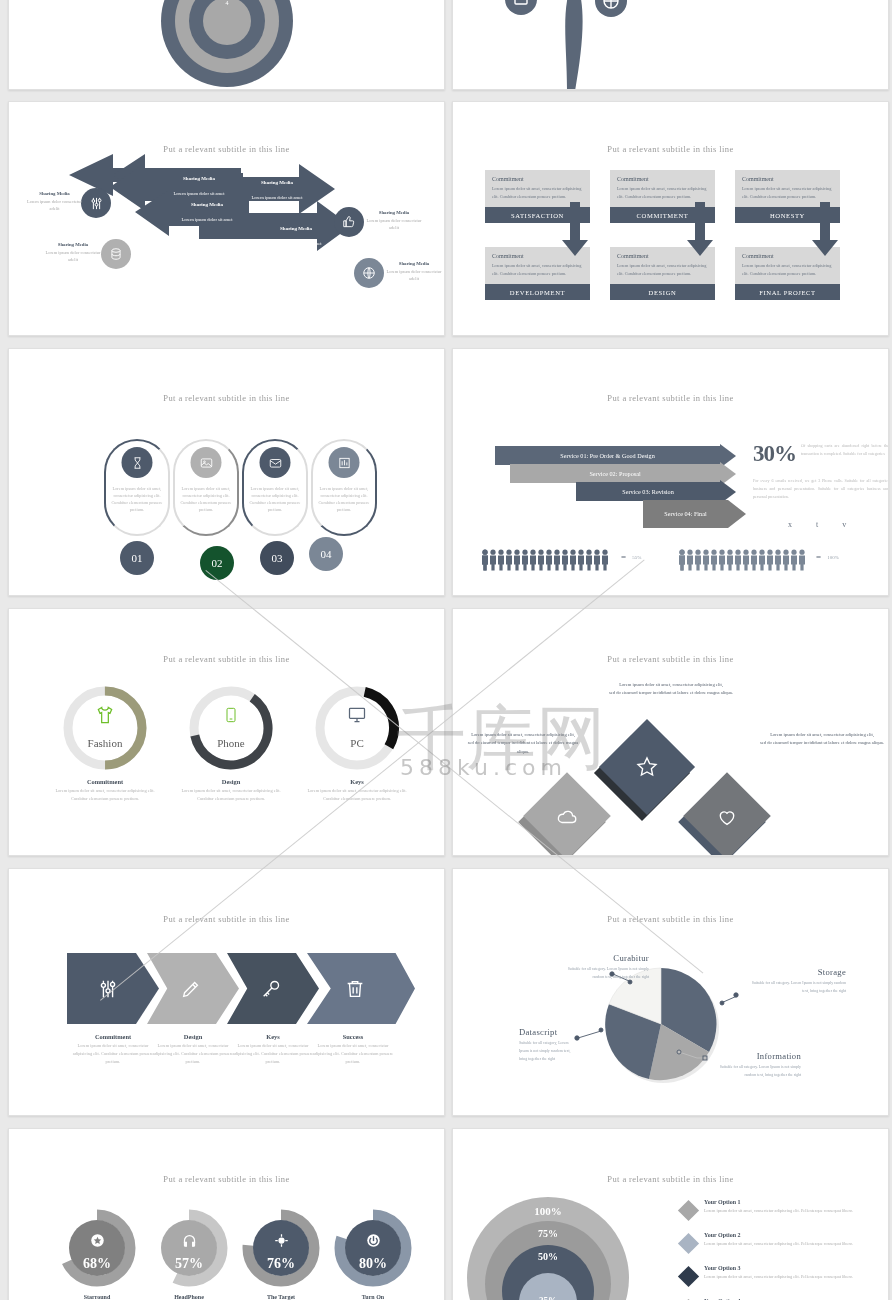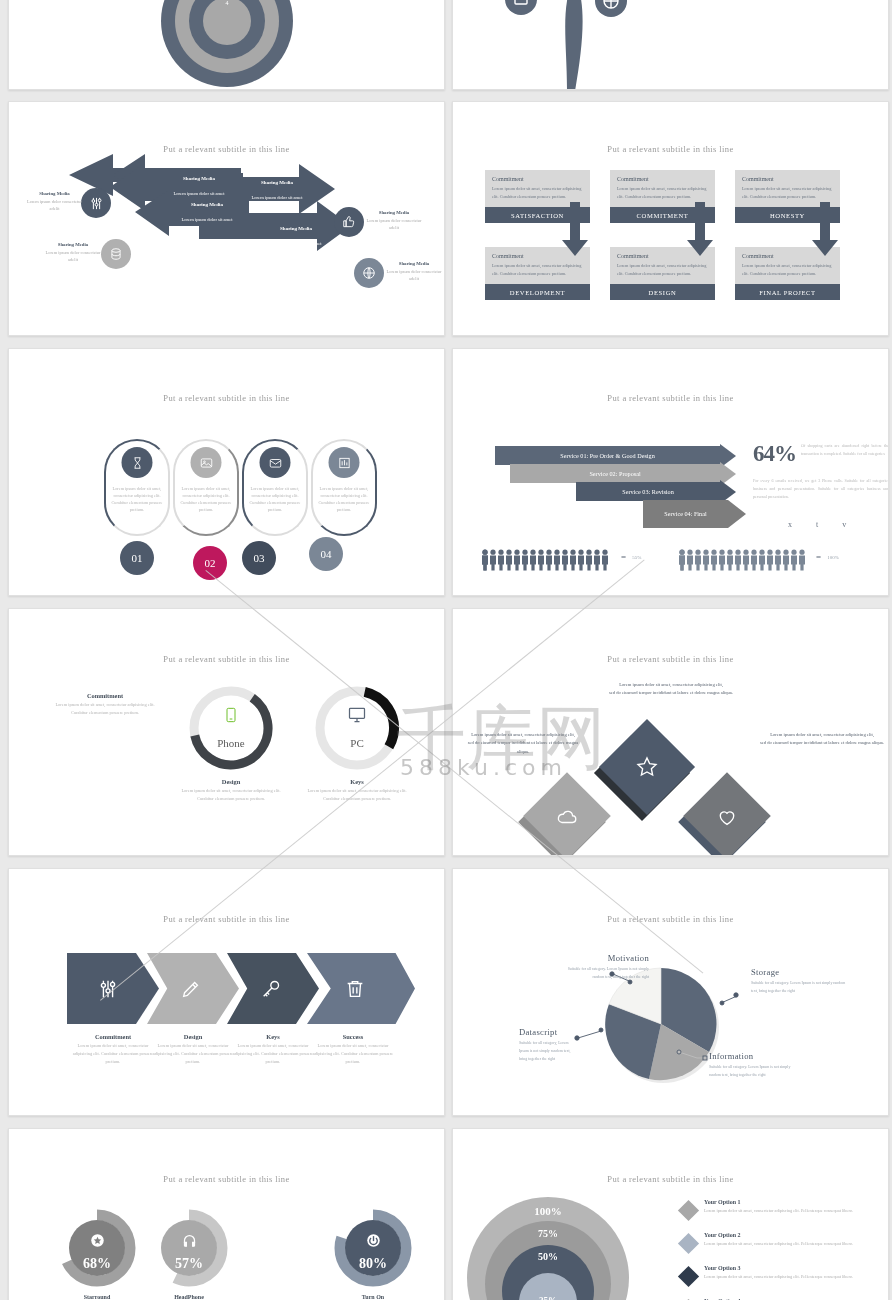--- a/index.html
+++ b/index.html
@@ -114,21 +114,21 @@
   .s9 { left: 8px; top: 868px; width: 437px; height: 248px; }
   .s9 .chev { position: absolute; height: 71px; width: 92px;
               clip-path: polygon(0 0, 75% 0, 100% 50%, 75% 100%, 0 100%, 22% 50%);
               display: flex; align-items: center; justify-content: center; }
   .s9 .cwrap { position: absolute; width: 88px; text-align: center; }
   .s9 .ct { font-size: 6.4px; color: #434d59; font-weight: bold; }
   .s9 .cp { font-size: 4.4px; color: #b3b3b3; line-height: 1.8; margin-top: 2px; }
 
   
   .s10 { left: 452px; top: 868px; width: 437px; height: 248px; }
-  .s10 .pl { position: absolute; }
+  .s10 .pl { position: absolute; text-align: right; }
   .s10 .pl h4 { font-size: 8.6px; color: #4b5766; font-weight: normal; letter-spacing: .3px; }
   .s10 .pl p { font-size: 3.9px; color: #9aa3ad; line-height: 2.1; margin-top: 2px; }
 
   
   .s11 { left: 8px; top: 1128px; width: 437px; height: 248px; }
   .s11 .pw { position: absolute; width: 104px; text-align: center; }
   .s11 .pct2 { position: absolute; left: 0; right: 0; top: 47px; color: #fff; font-size: 14px; font-weight: bold; }
   .s11 .pt { font-size: 6px; color: #434d59; font-weight: bold; margin-top: 7px; }
 
   
@@ -375,22 +375,22 @@
     <div class="cicon" style="background:#7b8796">
       <svg width="14" height="14" viewBox="0 0 24 24" fill="none" stroke="#fff" stroke-width="1.5">
             <rect x="4" y="4" width="16" height="16"></rect>
             <path d="M8 16V9M12 16V7M16 16v-5"></path>
           </svg>
     </div>
     <div class="ctxt">Lorem ipsum dolor sit amet, consectetur adipisicing elit. Curabitur elementum posuere pretium.</div>
   </div>
 
   <div class="numc" style="left:111px; top:192px; background:#4e5a6b">01</div>
-  <div class="numc" style="left:184px; top:197px; background:#be185d">02</div>
-  <div class="numc" style="left:233px; top:192px; background:#414c5c">03</div>
+  <div class="numc" style="left:191px; top:197px; background:#14532d">02</div>
+  <div class="numc" style="left:251px; top:192px; background:#414c5c">03</div>
   <div class="numc" style="left:300px; top:188px; background:#7b8796">04</div>
 </div>
 
 <div class="slide s6">
   <div class="subtitle" style="top:44px">Put a relevant subtitle in this line</div>
 
   <div class="sarrow" style="left:42px; top:97px;">
     <div class="body2" style="background:#5b6778; width:225px">Service 01: Pre Order &amp; Good Design</div>
     <div class="tip" style="border-left:16px solid #5b6778"></div>
   </div>
@@ -400,21 +400,21 @@
   </div>
   <div class="sarrow" style="left:123px; top:133px;">
     <div class="body2" style="background:#4e5a6b; width:144px">Service 03: Revision</div>
     <div class="tip" style="border-left:16px solid #4e5a6b"></div>
   </div>
   <div class="sarrow" style="left:190px; top:151px; height:28px;">
     <div class="body2" style="background:#7d7d7d; width:85px; height:28px; white-space:normal; text-align:center; line-height:1.25">Service 04: Final</div>
     <div class="tip" style="border-top-width:14px; border-bottom-width:14px; border-left:18px solid #7d7d7d"></div>
   </div>
 
-  <div class="pct" style="left:300px; top:92px;">64%</div>
+  <div class="pct" style="left:300px; top:92px;">30%</div>
   <div class="ptxt" style="left:348px; top:93px; width:88px;">Of shopping carts are abandoned right before the transaction is completed. Suitable for all categories</div>
   <div class="ptxt" style="left:300px; top:128px; width:136px;">For every 6 emails received, we get 3 Phone calls. Suitable for all categories business and personal presentation. Suitable for all categories business and personal presentation.</div>
   <div class="xtv" style="left:335px; top:171px;">x   t   v</div>
 
   <div class="people" style="left:28px; top:200px;">
     <svg width="133" height="22" viewBox="0 0 133 22">
       <g fill="#5b6778">
         <g id="p1">
               <circle cx="4" cy="3.2" r="2.6"></circle>
               <path d="M1 6.6h6v9H5.6v6H2.4v-6H1z"></path>
@@ -476,20 +476,32 @@
   <div class="eqrow" style="left:363px; top:203px;">
     <span class="eq">=</span>
     <span class="eqv">100%</span>
   </div>
 </div>
 
 <div class="slide s7">
   <div class="subtitle" style="top:45px">Put a relevant subtitle in this line</div>
 
   <div class="dwrap" style="left:42px; top:76px;">
+    <div style="position:relative;width:86px;height:86px;margin:0 auto">
+      <svg width="86" height="86" viewBox="0 0 86 86">
+        <circle cx="43" cy="43" r="37" fill="none" stroke="#e6e6e6" stroke-width="9"></circle>
+        <circle cx="43" cy="43" r="37" fill="none" stroke="#9c9b7a" stroke-width="9" stroke-dasharray="116 116" transform="rotate(-90 43 43)"></circle>
+      </svg>
+      <div style="position:absolute;left:0;right:0;top:20px;text-align:center">
+        <svg width="20" height="20" viewBox="0 0 24 24" fill="none" stroke="#6fbf2a" stroke-width="1.5">
+              <path d="M8 3L4 5.5 6 10l2-1v12h8V9l2 1 2-4.5L16 3c0 2-1.8 3-4 3s-4-1-4-3z"></path>
+            </svg>
+      </div>
+      <div class="dlabel">Fashion</div>
+    </div>
     <div class="dtitle">Commitment</div>
     <div class="dtext">Lorem ipsum dolor sit amet, consectetur adipisicing elit. Curabitur elementum posuere pretium.</div>
   </div>
 
   <div class="dwrap" style="left:168px; top:76px;">
     <div style="position:relative;width:86px;height:86px;margin:0 auto">
       <svg width="86" height="86" viewBox="0 0 86 86">
         <circle cx="43" cy="43" r="37" fill="none" stroke="#e6e6e6" stroke-width="9"></circle>
         <circle cx="43" cy="43" r="37" fill="none" stroke="#3f4348" stroke-width="9" stroke-dasharray="144 89" transform="rotate(-55 43 43)"></circle>
       </svg>
@@ -623,21 +635,21 @@
       <path d="M125 169 L148 162" fill="none"></path>
           <circle cx="124" cy="169" r="2.2"></circle>
           <circle cx="148" cy="161" r="2"></circle>
       <path d="M226 183 L244 189 L252 189" fill="none" stroke="#bdbdbd"></path>
           <circle cx="226" cy="183" r="2" fill="#bdbdbd"></circle>
           <rect x="250" y="187" width="4" height="4" fill="#bdbdbd"></rect>
     </g>
   </svg>
 
   <div class="pl" style="left:104px; top:84px; width:92px; text-align:right">
-    <h4>Motivation</h4>
+    <h4>Curabitur</h4>
     <p>Suitable for all category. Lorem Ipsum is not simply random text, bring together the right</p>
   </div>
   <div class="pl" style="left:298px; top:98px; width:95px;">
     <h4>Storage</h4>
     <p>Suitable for all category. Lorem Ipsum is not simply random text, bring together the right</p>
   </div>
   <div class="pl" style="left:256px; top:182px; width:92px;">
     <h4>Information</h4>
     <p>Suitable for all category. Lorem Ipsum is not simply random text, bring together the right</p>
   </div>
@@ -679,20 +691,37 @@
               <path d="M4 16v-4a8 8 0 0 1 16 0v4"></path>
               <path d="M4 15h3v6H5a1 1 0 0 1-1-1zM20 15h-3v6h2a1 1 0 0 0 1-1z" fill="#fff"></path>
             </svg>
       </div>
       <div class="pct2">57%</div>
     </div>
     <div class="pt">HeadPhone</div>
 
   </div>
 
+  <div class="pw" style="left:220px; top:80px;">
+    <div style="position:relative;width:78px;height:78px;margin:0 auto">
+      <svg width="78" height="78" viewBox="0 0 78 78">
+        <circle cx="39" cy="39" r="33" fill="none" stroke="#9b9b9b" stroke-width="11" stroke-dasharray="158 50" transform="rotate(-90 39 39)"></circle>
+        <circle cx="39" cy="39" r="28" fill="#4e5a6b"></circle>
+      </svg>
+      <div style="position:absolute;left:0;right:0;top:24px;text-align:center">
+        <svg width="15" height="15" viewBox="0 0 24 24" fill="none" stroke="#fff" stroke-width="2">
+              <circle cx="12" cy="12" r="4" fill="#fff"></circle>
+              <path d="M12 2v4M12 18v4M2 12h4M18 12h4"></path>
+            </svg>
+      </div>
+      <div class="pct2">76%</div>
+    </div>
+    <div class="pt">The Target</div>
+
+  </div>
 
   <div class="pw" style="left:312px; top:80px;">
     <div style="position:relative;width:78px;height:78px;margin:0 auto">
       <svg width="78" height="78" viewBox="0 0 78 78">
         <circle cx="39" cy="39" r="33" fill="none" stroke="#8a97a8" stroke-width="11" stroke-dasharray="166 42" transform="rotate(-90 39 39)"></circle>
         <circle cx="39" cy="39" r="28" fill="#4e5a6b"></circle>
       </svg>
       <div style="position:absolute;left:0;right:0;top:24px;text-align:center">
         <svg width="15" height="15" viewBox="0 0 24 24" fill="#fff">
               <circle cx="12" cy="12" r="10"></circle>

